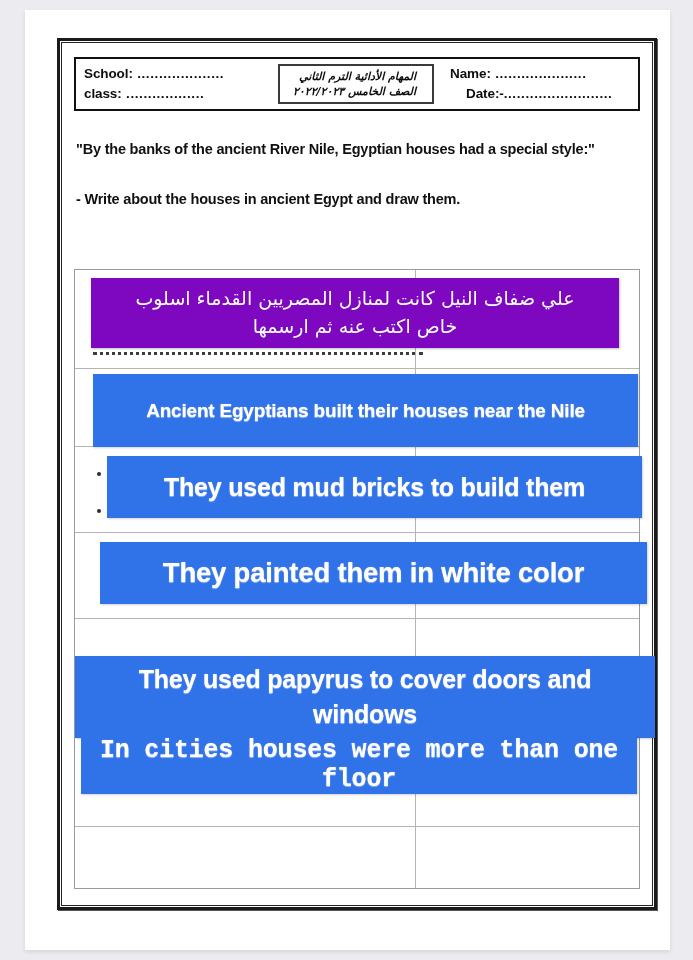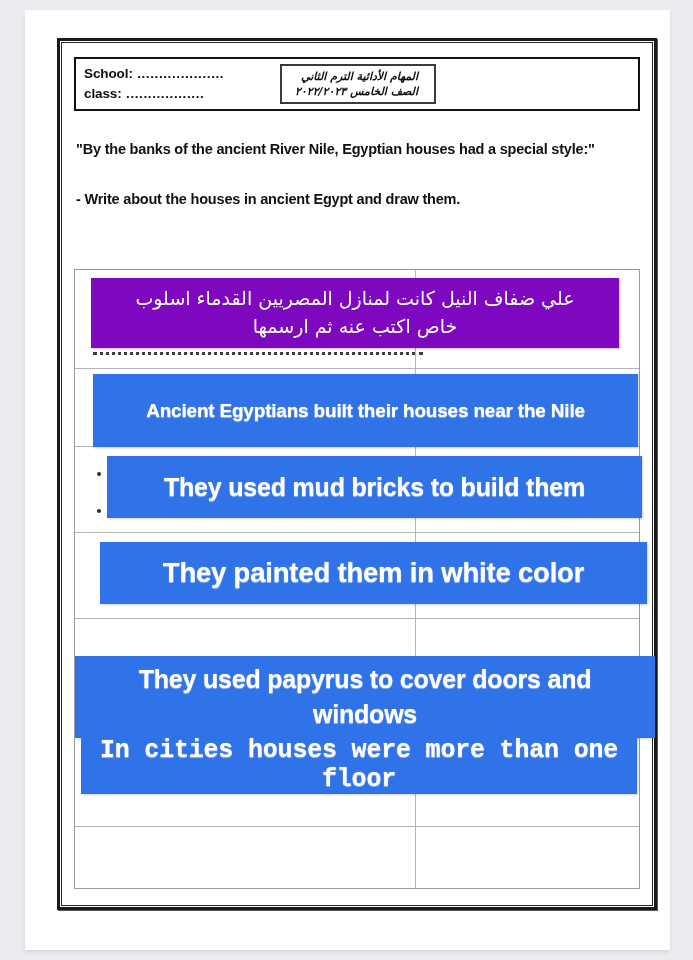--- a/index.html
+++ b/index.html
@@ -211,20 +211,24 @@
         <div class="hdr-line"><span>class:</span><span class="dots"> ..................</span></div>
       </div>
 
       <div class="hdr-col hdr-mid">
         <div class="arabic-box">
           <div>المهام الأدائية الترم الثاني</div>
           <div>الصف الخامس ٢٠٢٢/٢٠٢٣</div>
         </div>
       </div>
 
+      <div class="hdr-col hdr-right">
+        <div class="hdr-line"><span>Name:</span><span class="dots"> .....................</span></div>
+        <div class="hdr-line indent"><span>Date:-</span><span class="dots">.........................</span></div>
+      </div>
 
     </div>
 
     <div class="prompt">
       <p>"By the banks of the ancient River Nile, Egyptian houses had a special style:"</p>
       <div class="gap"></div>
       <p>- Write about the houses in ancient Egypt and draw them.</p>
     </div>
 
     <div class="answer-table">

